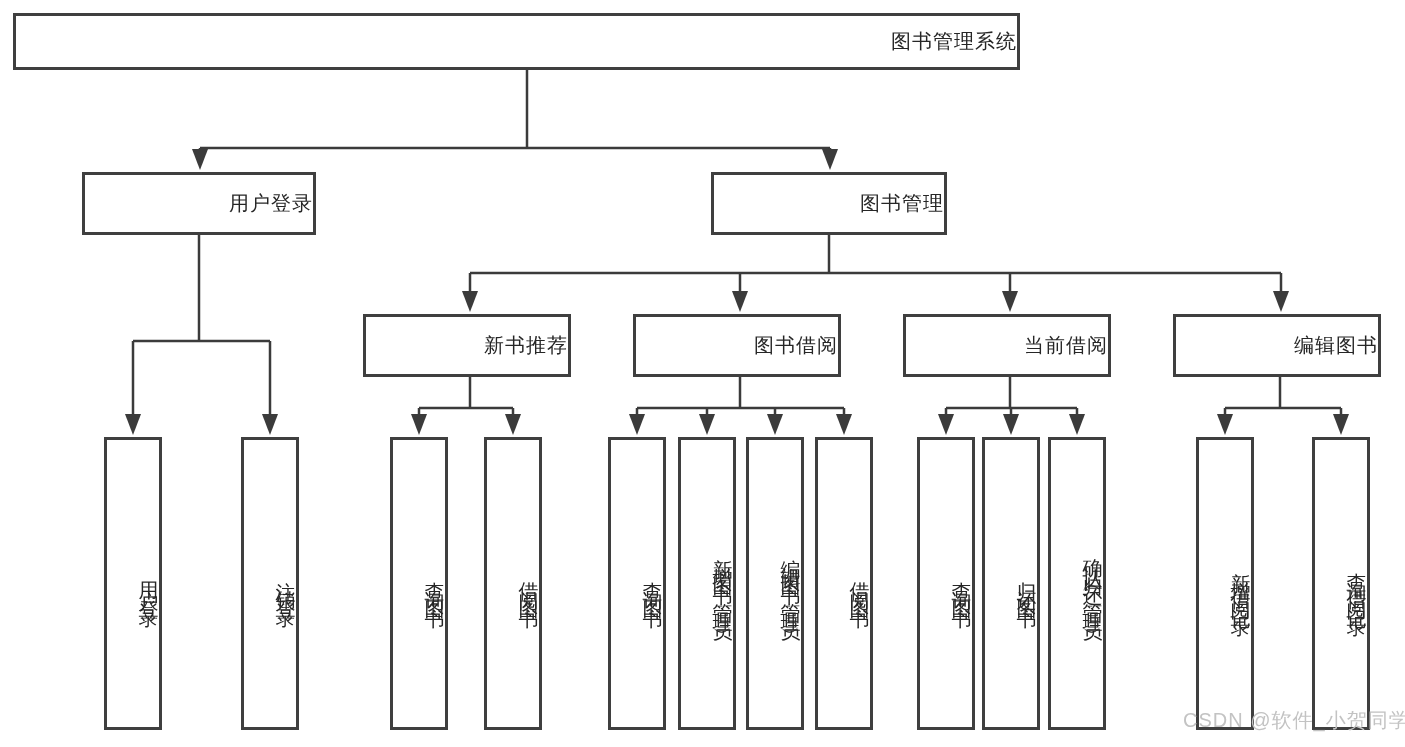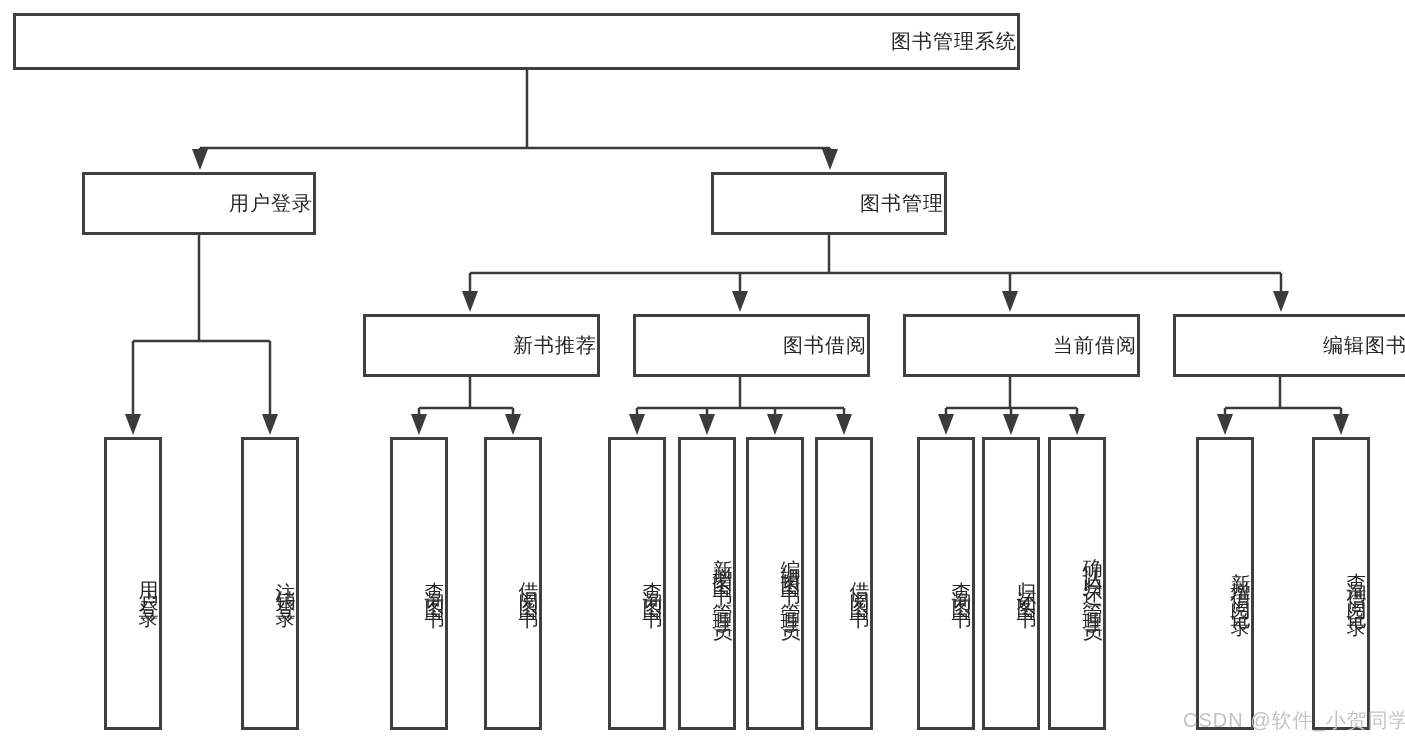--- a/index.html
+++ b/index.html
@@ -44,21 +44,21 @@
     letter-spacing: 9px;
     line-height: 1;
     white-space: nowrap;
   }
   
   .n-root  { left: 13px;   top: 13px;  width: 1007px; height: 57px; }
   
   .n-l2-0  { left: 82px;   top: 172px; width: 234px;  height: 63px; }
   .n-l2-1  { left: 711px;  top: 172px; width: 236px;  height: 63px; }
   
-  .n-l3    { top: 314px; width: 237px; height: 63px; }
+  .n-l3    { top: 314px; width: 208px; height: 63px; }
   .n-l3-0  { left: 363px; }
   .n-l3-1  { left: 633px; }
   .n-l3-2  { left: 903px; }
   .n-l3-3  { left: 1173px; }
   
   .n-l4    { top: 437px; width: 58px; height: 293px; }
   .n-l4-0  { left: 104px; }
   .n-l4-1  { left: 241px; }
   .n-l4-2  { left: 390px; }
   .n-l4-3  { left: 484px; }

